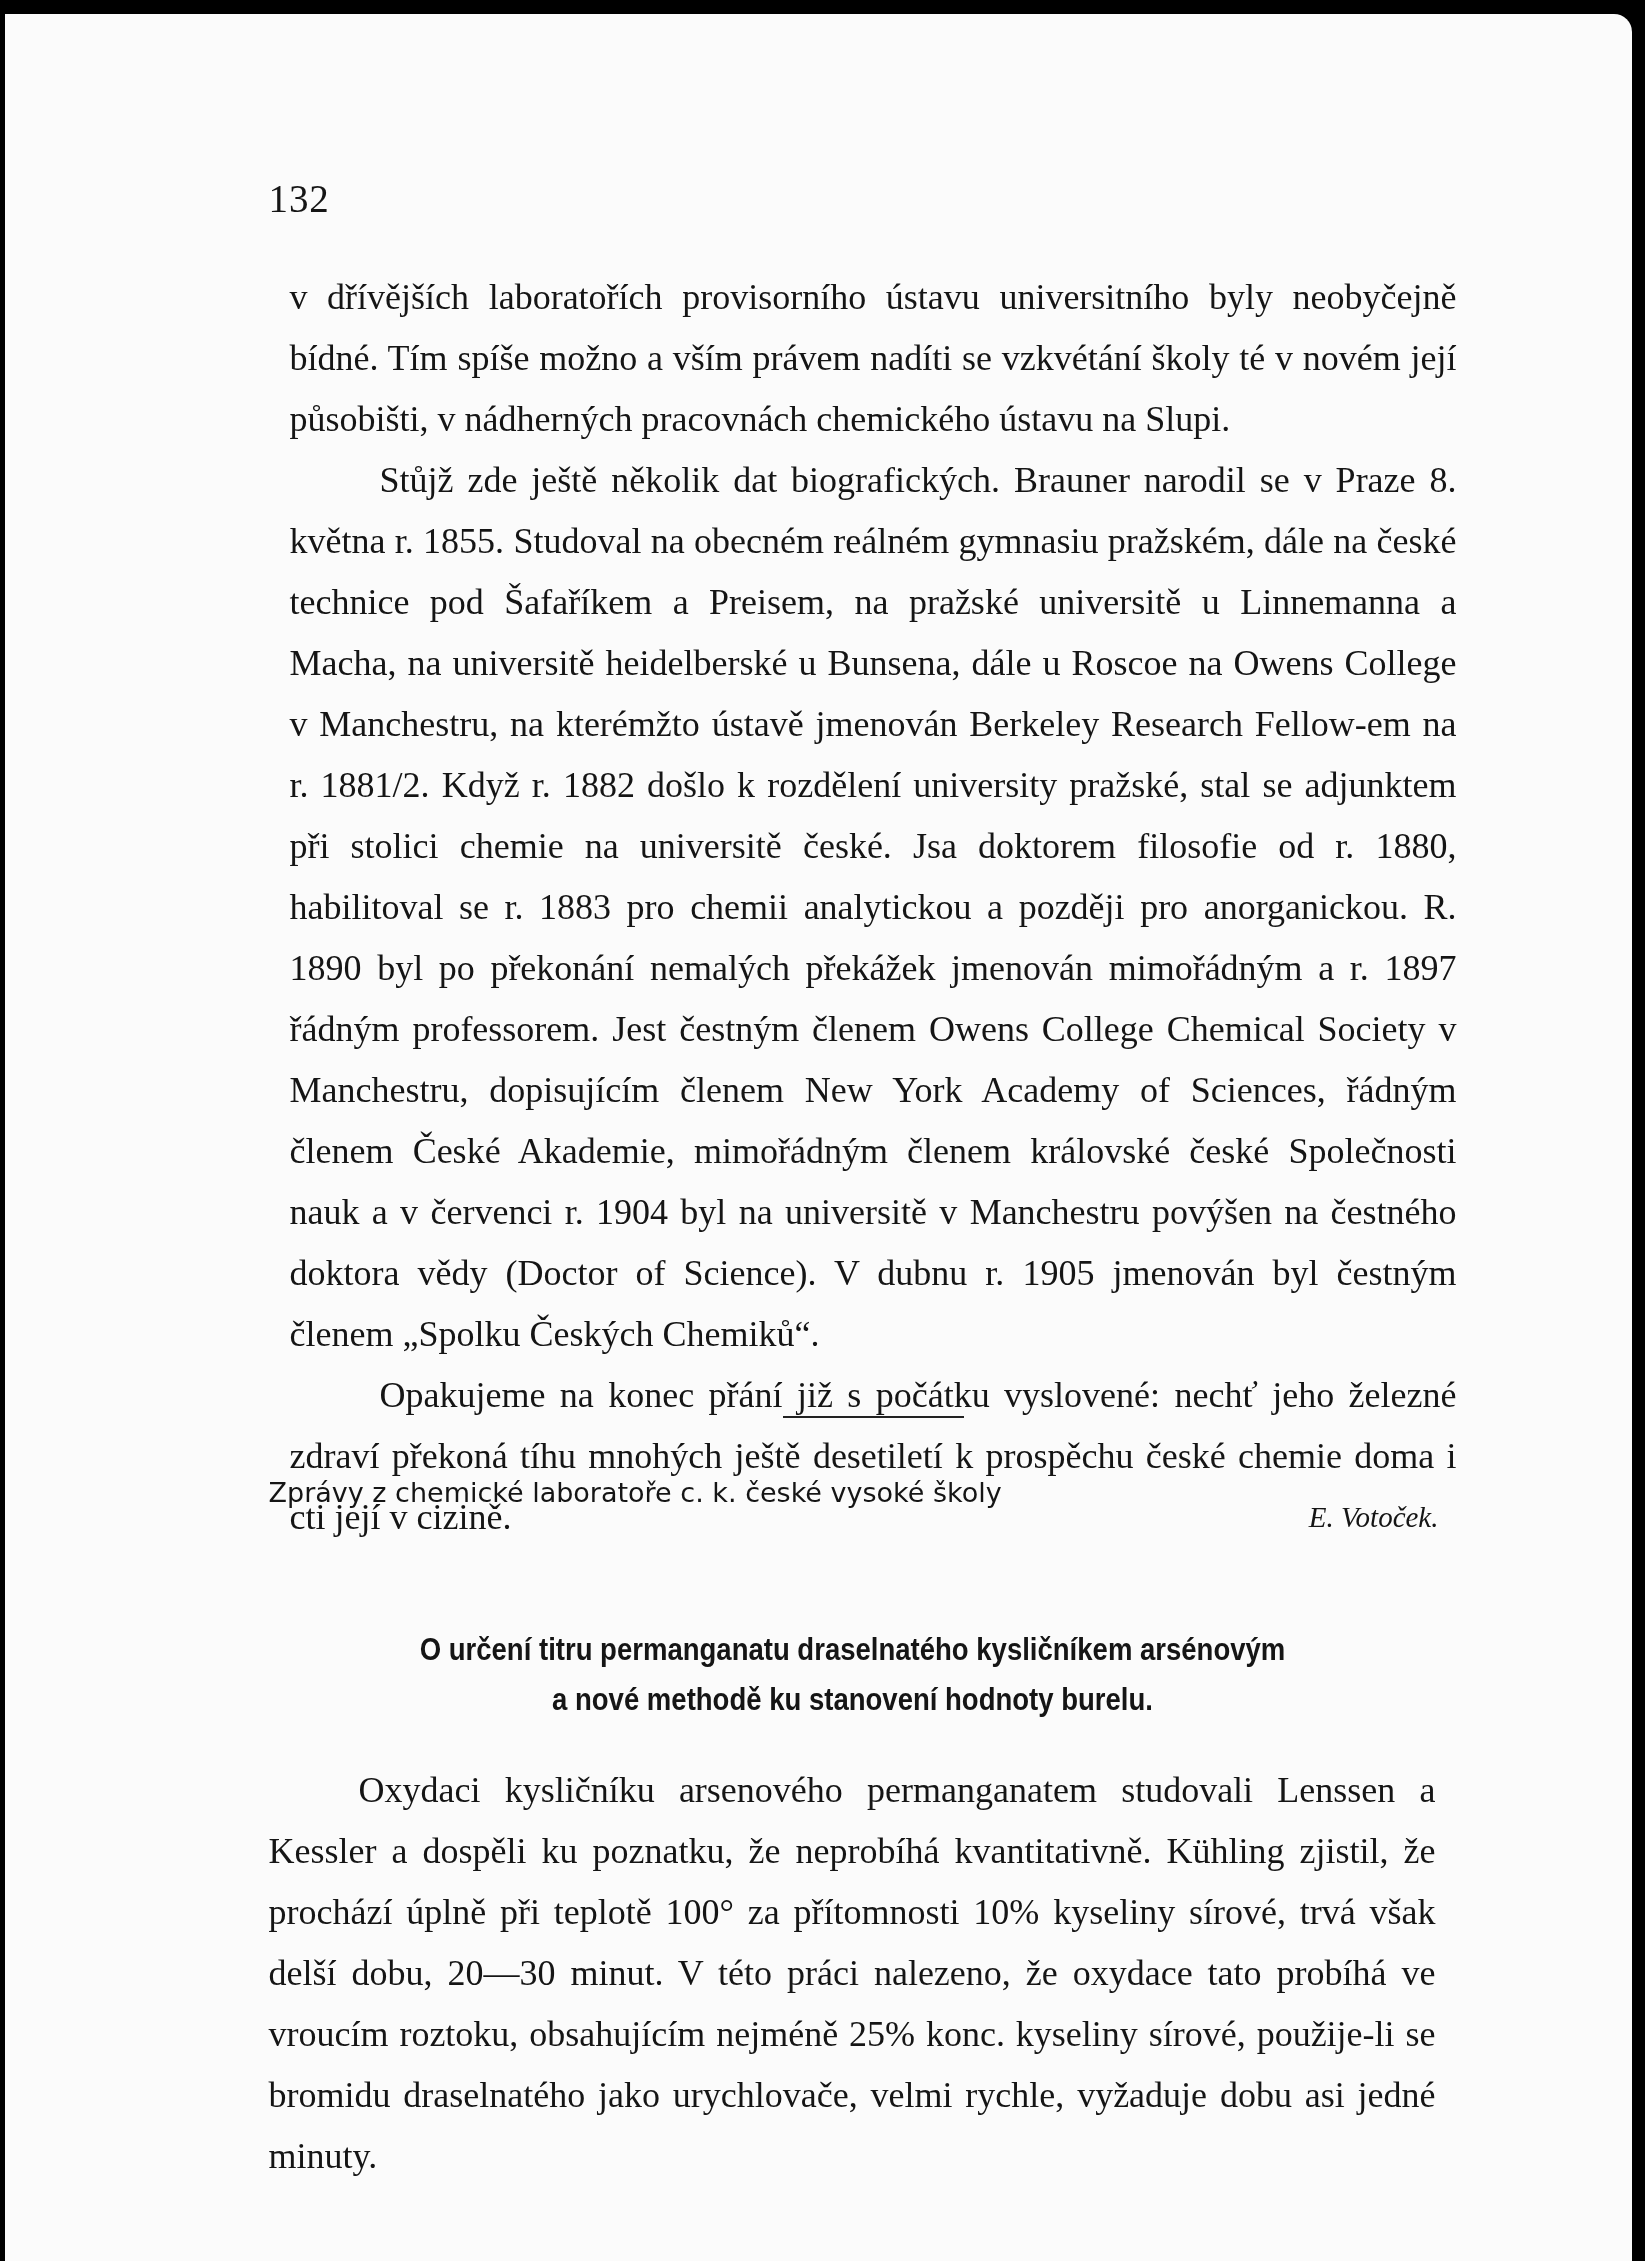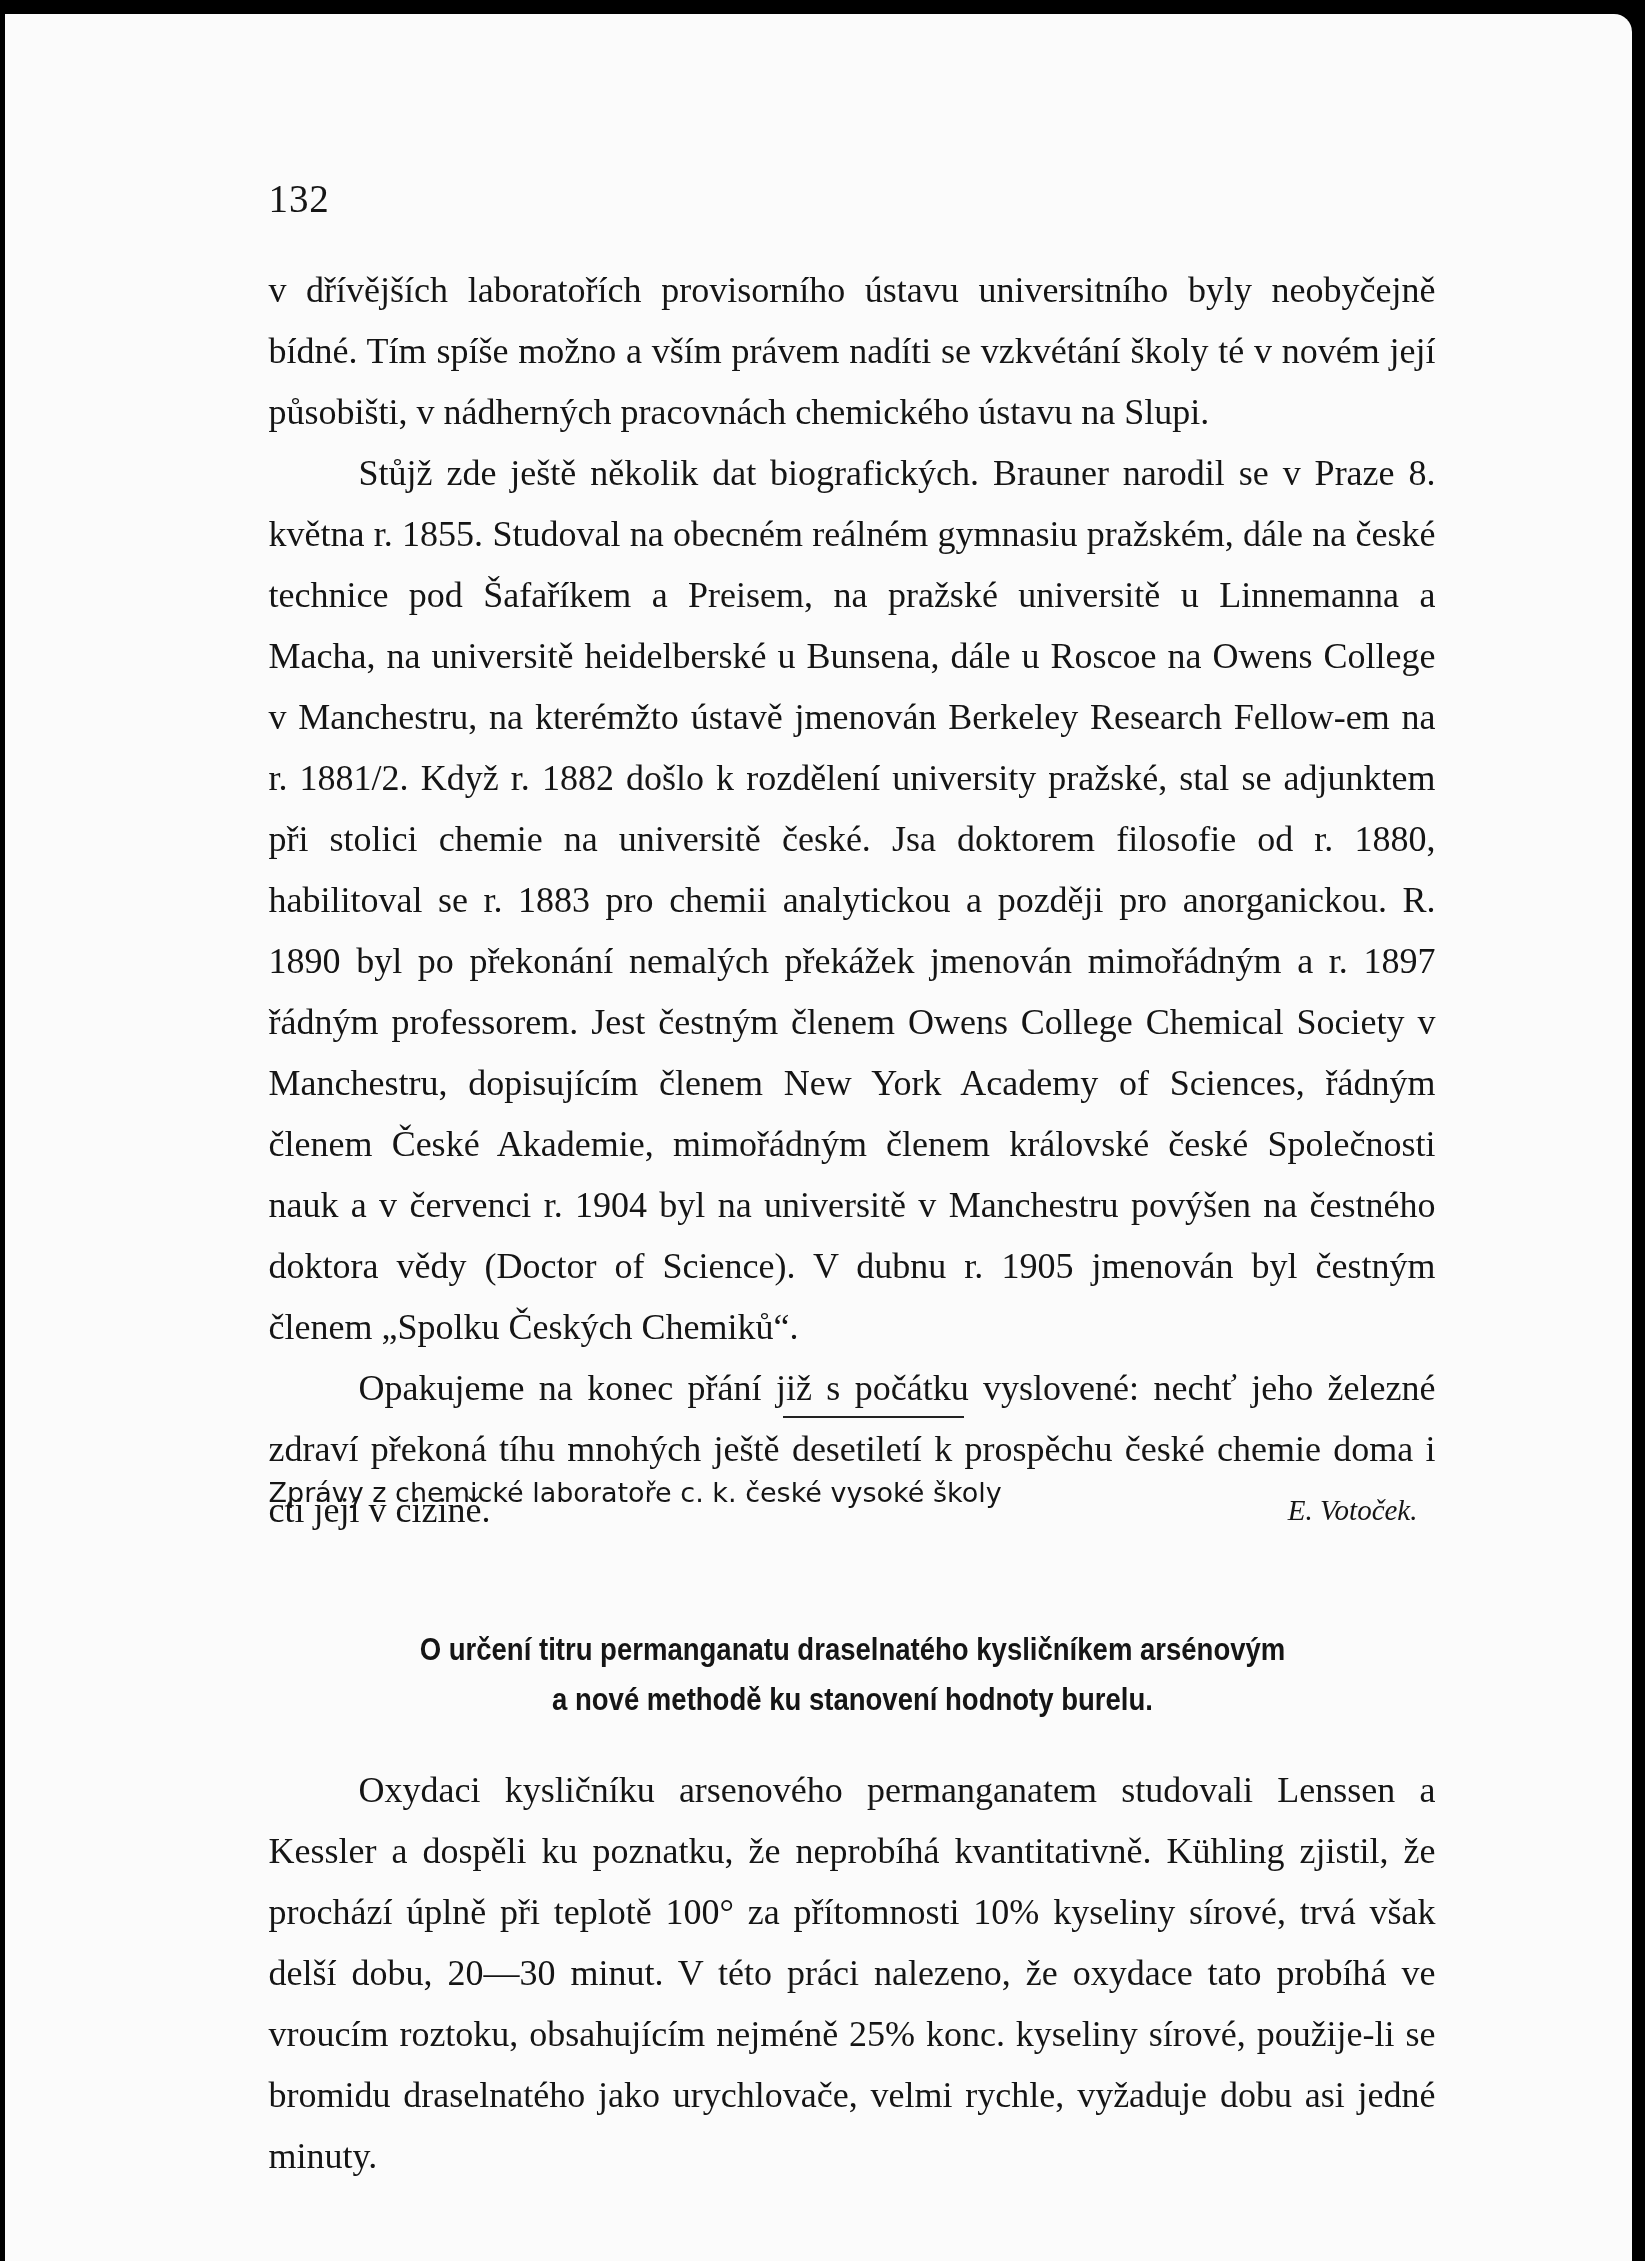--- a/index.html
+++ b/index.html
@@ -47,21 +47,21 @@
     position: absolute; left: 264px; width: 1167px; top: 1705px;
     text-align: center; font-style: italic; font-size: 28px;
   }
 </style>
 </head>
 <body>
 
 <div class="page">
   <div class="page-number">132</div>
 
-  <div class="block" style="top:246px;">
+  <div class="block" style="top:253px;margin-left:21px;">
     <p>v dřívějších laboratořích provisorního ústavu universitního byly neobyčejně bídné. Tím spíše možno a vším právem nadíti se vzkvétání školy té v novém její působišti, v nádherných pracovnách chemického ústavu na Slupi.</p>
     <p class="indent">Stůjž zde ještě několik dat biografických. Brauner narodil se v Praze 8. května r. 1855. Studoval na obecném reálném gymnasiu pražském, dále na české technice pod Šafaříkem a Preisem, na pražské universitě u Linnemanna a Macha, na universitě heidelberské u Bunsena, dále u Roscoe na Owens College v Manchestru, na kterémžto ústavě jmenován Berkeley Research Fellow-em na r. 1881/2. Když r. 1882 došlo k rozdělení university pražské, stal se adjunktem při stolici chemie na universitě české. Jsa doktorem filosofie od r. 1880, habilitoval se r. 1883 pro chemii analytickou a později pro anorganickou. R. 1890 byl po překonání nemalých překážek jmenován mimořádným a r. 1897 řádným professorem. Jest čestným členem Owens College Chemical Society v Manchestru, dopisujícím členem New York Academy of Sciences, řádným členem České Akademie, mimořádným členem královské české Společnosti nauk a v červenci r. 1904 byl na universitě v Manchestru povýšen na čestného doktora vědy (Doctor of Science). V dubnu r. 1905 jmenován byl čestným členem „Spolku Českých Chemiků“.</p>
     <p class="indent">
       <span>Opakujeme na konec přání již s počátku vyslovené: nechť jeho železné zdraví překoná tíhu mnohých ještě desetiletí k prospěchu české chemie doma i cti její v cizině.</span>
       <span class="sig">E. Votoček.</span>
     </p>
   </div>
 
   <div class="rule"></div>
 

